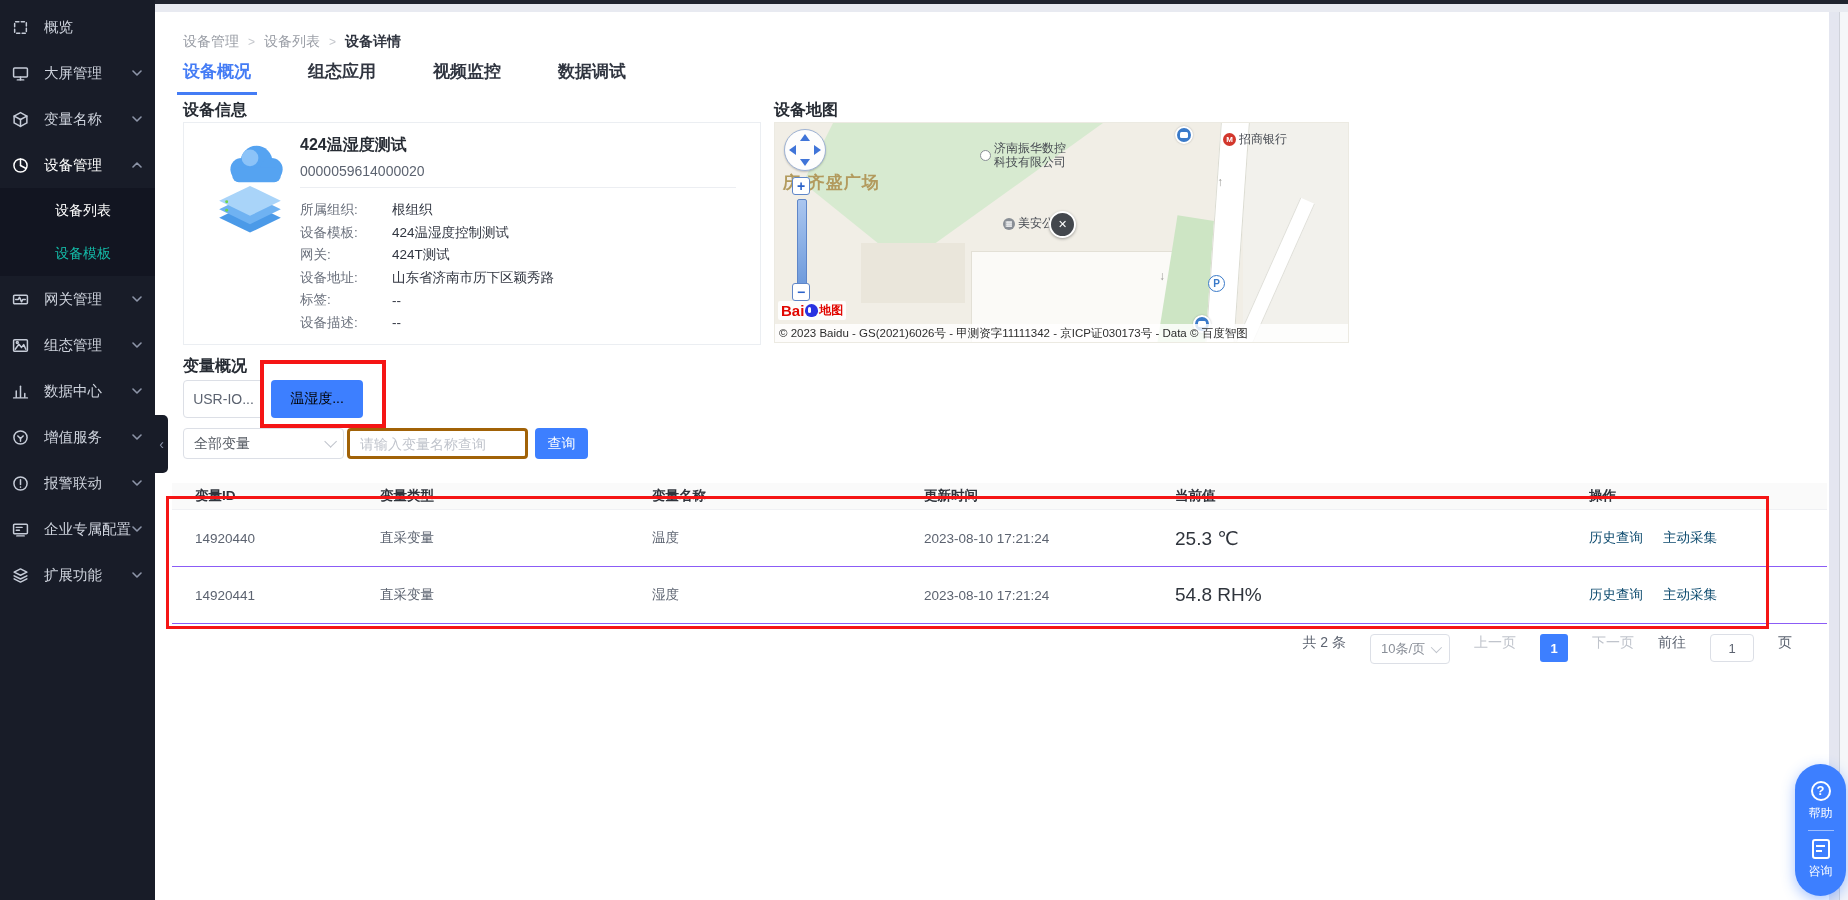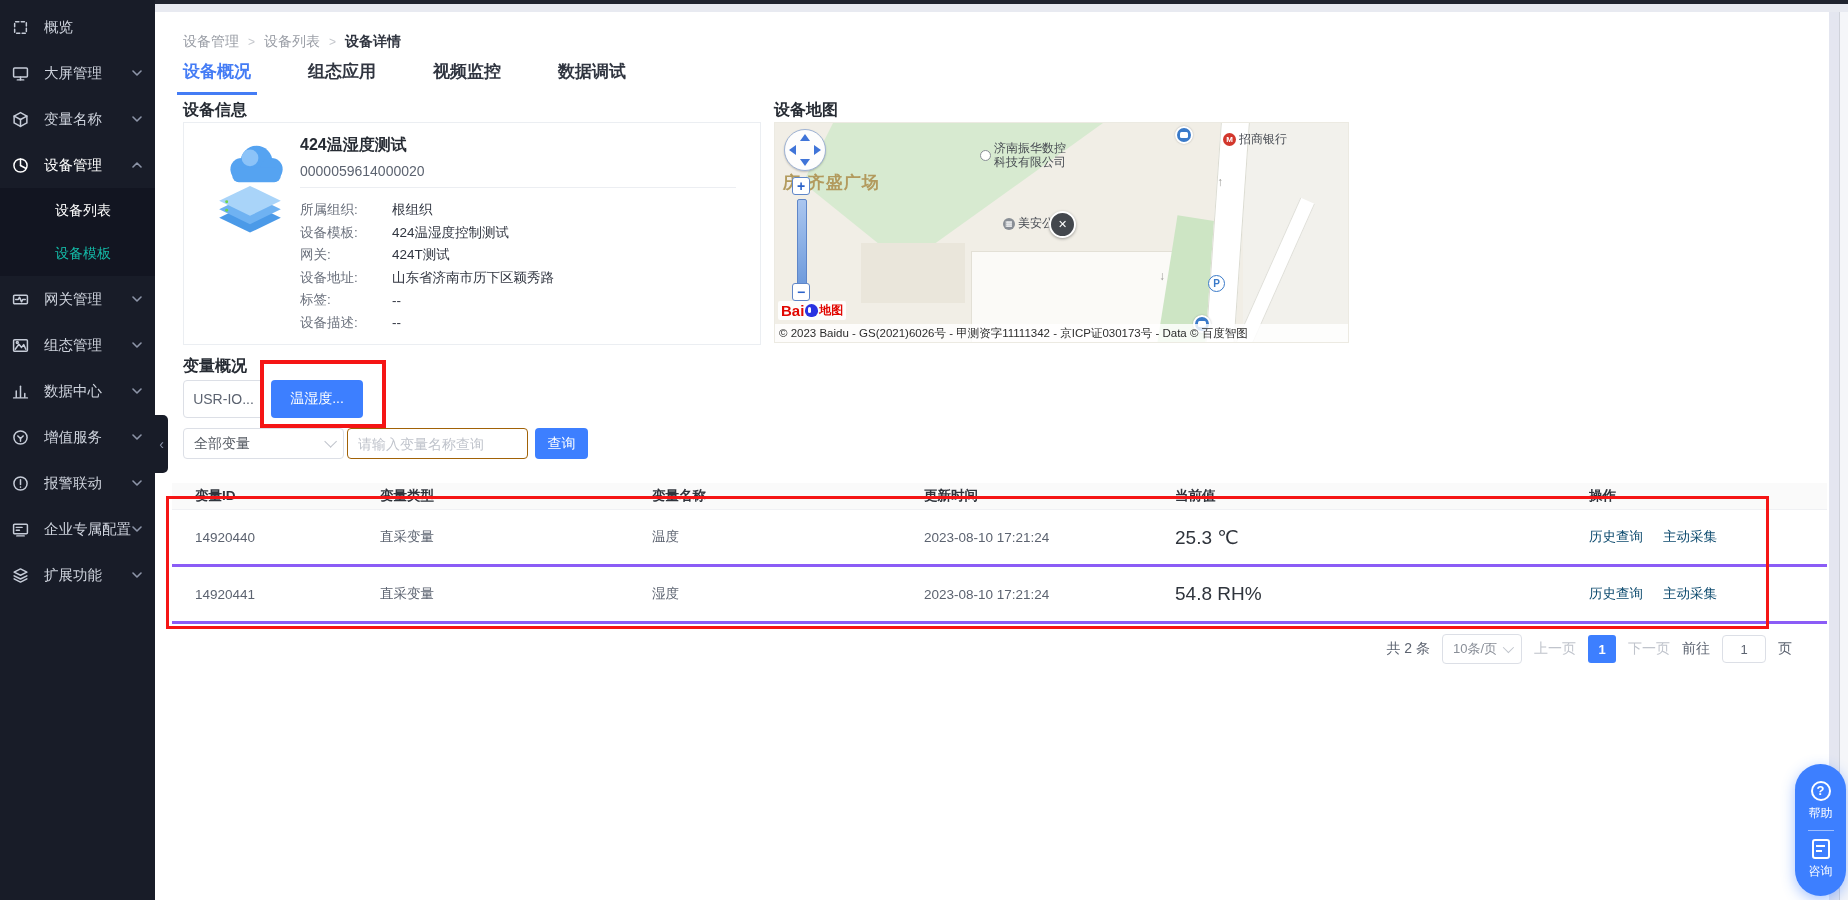--- a/index.html
+++ b/index.html
@@ -86,45 +86,45 @@
   .baidu-logo .bai{color:#e10601;font-weight:bold;font-size:15px;}
   .baidu-logo .paw{width:13px;height:13px;border-radius:50% 50% 45% 45%;background:#2932e1;margin:0 1px;position:relative;}
   .baidu-logo .paw::after{content:"";position:absolute;left:3px;top:3px;width:3px;height:6px;background:#fff;border-radius:2px;}
   .baidu-logo .mt{color:#e10601;font-weight:bold;font-size:12px;}
   .map-copy{position:absolute;left:0;bottom:0;width:100%;height:18px;background:rgba(255,255,255,.82);font-size:11.5px;color:#2c2c2c;
     display:flex;align-items:center;padding-left:4px;box-sizing:border-box;}
 
   
   .grp-tab{position:absolute;height:38px;display:flex;align-items:center;justify-content:center;font-size:14px;border-radius:4px;cursor:pointer;box-sizing:border-box;}
   .grp-usr{left:183px;top:380px;width:81px;background:#fff;border:1px solid #dcdfe6;color:#5c6370;}
-  .grp-th{left:271px;top:380px;width:92px;background:#3d7fff;color:#ffffff;}
+  .grp-th{left:271px;top:380px;width:92px;background:#3d7fff;color:#000000;}
   .anno{position:absolute;border:4px solid #f51515;pointer-events:none;}
   .anno-tab{left:260px;top:360px;width:118px;height:60px;}
   .anno-rows{left:166px;top:496px;width:1597px;height:127px;border-width:3px;}
 
   .flt-select{position:absolute;left:183px;top:428px;width:161px;height:31px;border:1px solid #dcdfe6;border-radius:4px;background:#fff;
     display:flex;align-items:center;padding:0 10px;font-size:14px;color:#565b63;box-sizing:border-box;cursor:pointer;}
   .flt-select .dd{margin-left:auto;width:8px;height:8px;border-right:1.5px solid #c0c4cc;border-bottom:1.5px solid #c0c4cc;transform:rotate(45deg) translateY(-3px);}
-  .flt-input{position:absolute;left:347px;top:428px;width:181px;height:31px;border:1px solid #a16207;border-radius:4px;background:#fff;
+  .flt-input{position:absolute;left:347px;top:428px;width:181px;height:31px;border:3px solid #a16207;border-radius:4px;background:#fff;
     font-size:14px;color:#30343c;padding:0 10px;box-sizing:border-box;outline:none;font-family:inherit;}
   .flt-input::placeholder{color:#c0c4cc;}
   .flt-btn{position:absolute;left:535px;top:428px;width:53px;height:31px;background:#3d7fff;color:#fff;border:none;border-radius:4px;
     font-size:14px;cursor:pointer;font-family:inherit;}
 
   
   .vtable{position:absolute;left:172px;top:483px;width:1655px;}
   .t-grid{display:grid;grid-template-columns:185px 272px 272px 251px 414px 1fr;padding-left:23px;box-sizing:border-box;align-items:center;}
   .t-head{height:27px;background:#fafafa;font-size:13.5px;font-weight:bold;color:#2f343c;border-bottom:1px solid #f0f1f4;}
-  .t-row{height:57px;border-bottom:3px solid #8b5cf6;font-size:13.5px;color:#5c6370;}
+  .t-row{height:57px;border-bottom:1px solid #8b5cf6;font-size:13.5px;color:#5c6370;}
   .t-row .cur{font-size:19px;color:#2f343c;}
   .t-act{display:flex;gap:20px;}
   .t-link{color:#0c4a6e;cursor:pointer;}
 
   
-  .pager{position:absolute;left:160px;top:634px;width:1632px;display:flex;justify-content:flex-end;align-items:center;gap:12px;font-size:14px;color:#5c6370;}
+  .pager{position:absolute;left:160px;top:634px;width:1632px;display:flex;justify-content:flex-end;align-items:flex-start;gap:24px;font-size:14px;color:#5c6370;}
   .pg-size{width:78px;height:28px;border:1px solid #dcdfe6;border-radius:4px;display:flex;align-items:center;justify-content:center;gap:6px;
     color:#8a8f98;font-size:13px;cursor:pointer;}
   .pg-size .dd{width:7px;height:7px;border-right:1.5px solid #c0c4cc;border-bottom:1.5px solid #c0c4cc;transform:rotate(45deg) translateY(-2px);}
   .pg-nav{color:#c0c4cc;cursor:pointer;}
   .pg-cur{width:28px;height:28px;background:#3d7fff;color:#fff;border-radius:3px;display:flex;align-items:center;justify-content:center;
     font-size:13px;font-weight:bold;cursor:pointer;}
   .pg-goto-input{width:44px;height:28px;border:1px solid #dcdfe6;border-radius:4px;text-align:center;font-size:13px;color:#5c6370;
     box-sizing:border-box;outline:none;font-family:inherit;}
 
   

